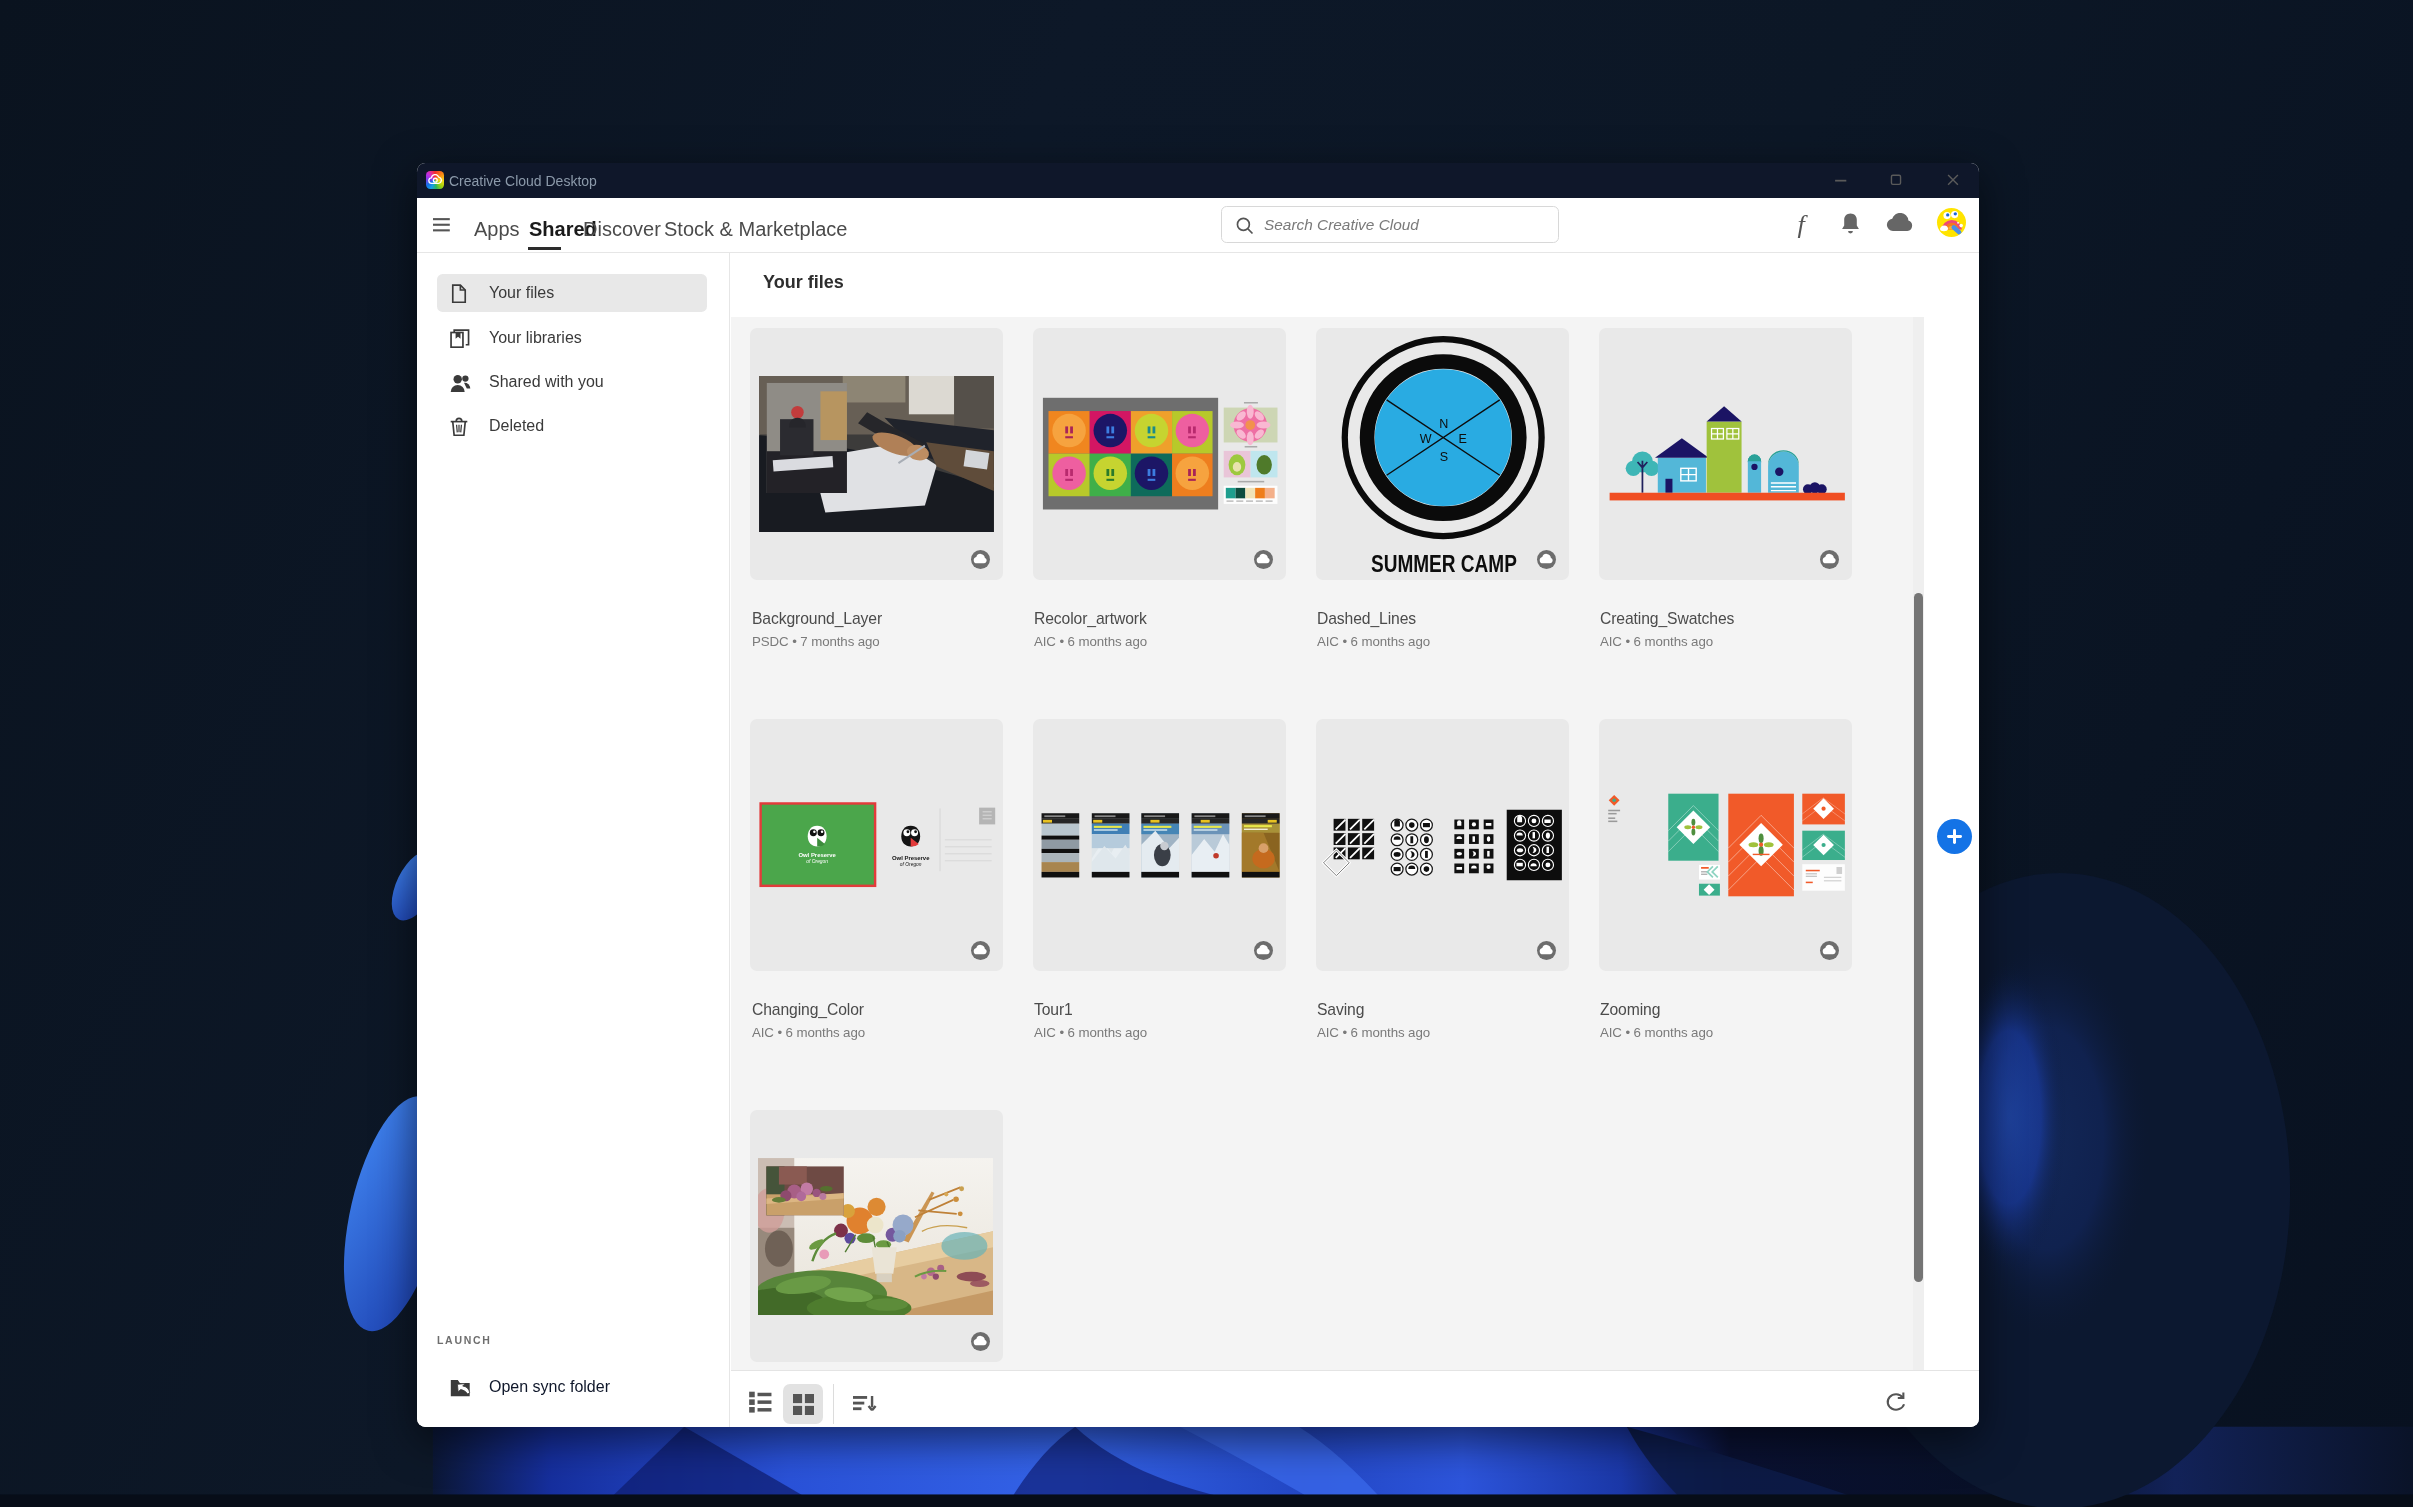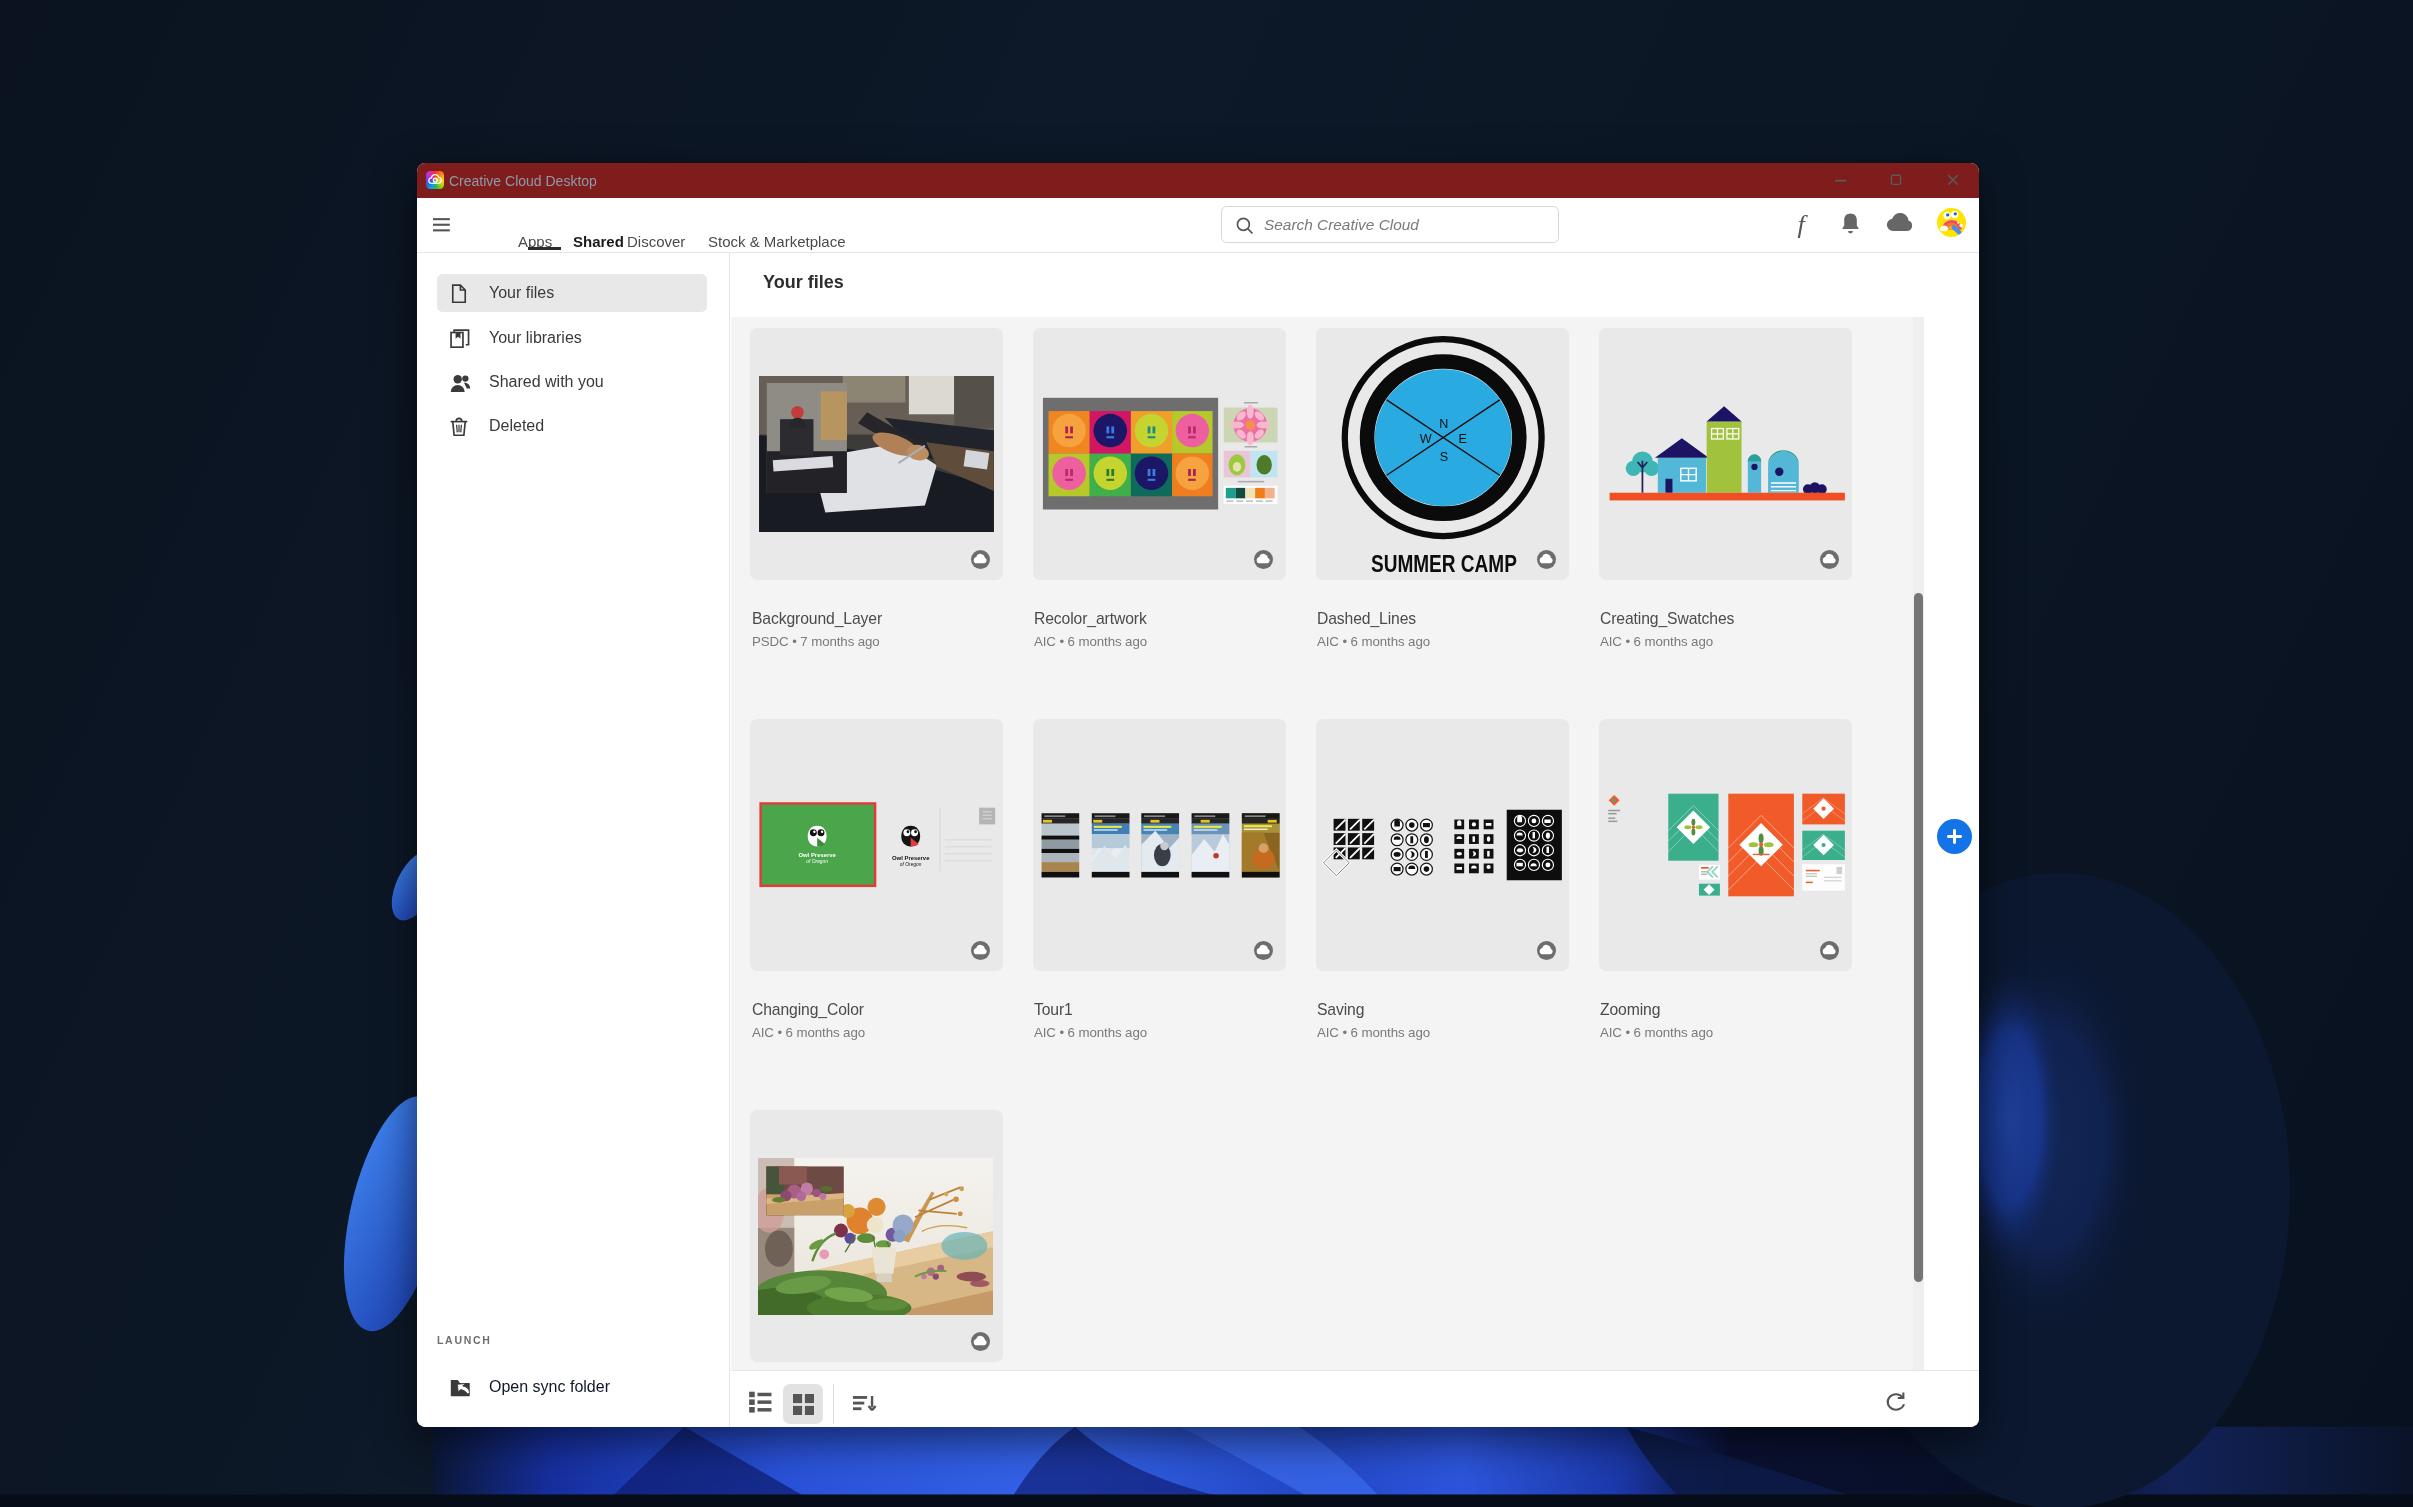--- a/index.html
+++ b/index.html
@@ -7,29 +7,29 @@
   body { font-family:"Liberation Sans", sans-serif; background:#0a1422; position:relative; }
   .abs { position:absolute; }
   
   #wall { position:absolute; left:0; top:0; width:2413px; height:1508px;
     background: linear-gradient(115deg, #0a131f 0%, #0d1828 35%, #0c1726 60%, #081120 100%); }
   
   #win { position:absolute; left:417px; top:163px; width:1562px; height:1264px;
     background:#fff; border-radius:8.4px; overflow:hidden;
     box-shadow: 0 12.6px 42px rgba(0,0,0,0.55); }
   
-  #titlebar { position:absolute; left:0; top:0; width:100%; height:35px; background:#7f1d1d; }
+  #titlebar { position:absolute; left:0; top:0; width:100%; height:35px; background:#0f172a; }
   #cclogo { position:absolute; left:9px; top:8.4px; width:18px; height:17.5px; border-radius:4.2px;
     background: conic-gradient(from 0deg at 50% 50%, #f22c2c 0deg, #fb8a14 50deg, #f4d918 95deg, #9ed00d 135deg, #2bb75b 170deg, #14a0e6 205deg, #1473e6 235deg, #7a3be8 275deg, #c52de0 310deg, #ea2f74 340deg, #f22c2c 360deg); }
   #cclogo svg { position:absolute; left:2.1px; top:2.8px; }
   #wintitle { position:absolute; left:32px; top:0; height:35px; line-height:36px; font-size:14px; color:#8c9aaa; }
   .winctl { position:absolute; top:0; width:38px; height:35px; color:#555; }
   
   #navrow { position:absolute; left:0; top:35px; width:100%; height:55px; background:#fff; border-bottom:1.4px solid #e6e6e6; }
-  .navitem { position:absolute; top:16px; height:54px; line-height:55px; font-size:15px; color:#4b4b4b;margin-left:44px; }
+  .navitem { position:absolute; top:4px; height:54px; line-height:55px; font-size:20px; color:#4b4b4b; }
   #nav-files { color:#1a1a1a; font-weight:700; }
   #files-underline { position:absolute; left:111px; top:49px; width:33px; height:2.8px; background:#2c2c2c; }
   #searchbox { position:absolute; left:804px; top:8.4px; width:338px; height:37px; border:1.4px solid #d8d8d8; border-radius:5.6px; background:#fff; }
   #searchbox .ph { position:absolute; left:42px; top:0; line-height:35px; font-size:15.4px; font-style:italic; color:#7a7a7a; }
   
   #sidebar { position:absolute; left:0; top:90px; width:313px; height:1174px; background:#fff; border-right:1.4px solid #e6e6e6; }
   .sbitem { position:absolute; left:20px; width:270px; height:38px; border-radius:5.6px; }
   .sbitem .lbl { position:absolute; left:52px; top:0; height:38px; line-height:38px; font-size:16px; color:#3a3a3a; }
   .sbitem svg { position:absolute; left:13.3px; top:9.8px; }
   #launch { position:absolute; left:20px; top:1081px; font-size:10.5px; letter-spacing:1.7px; color:#6e6e6e;font-weight:bold; }

